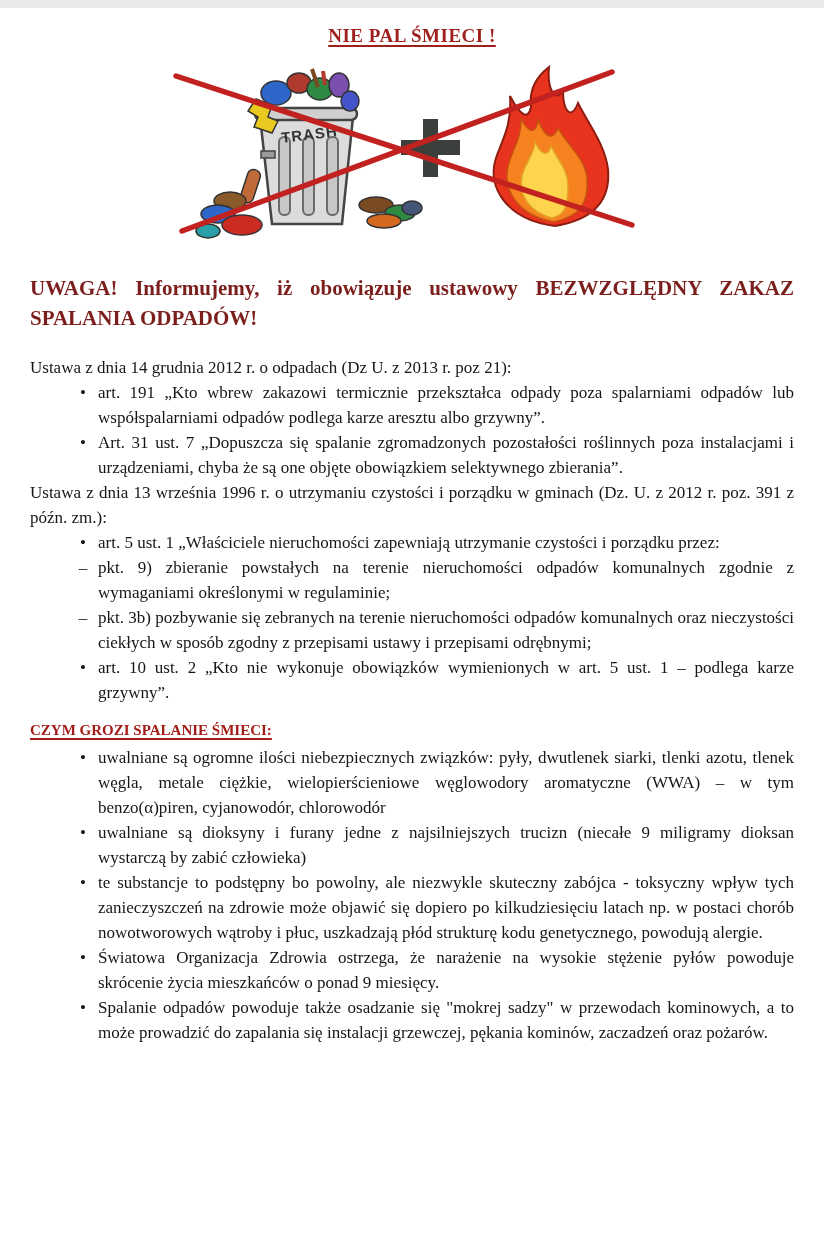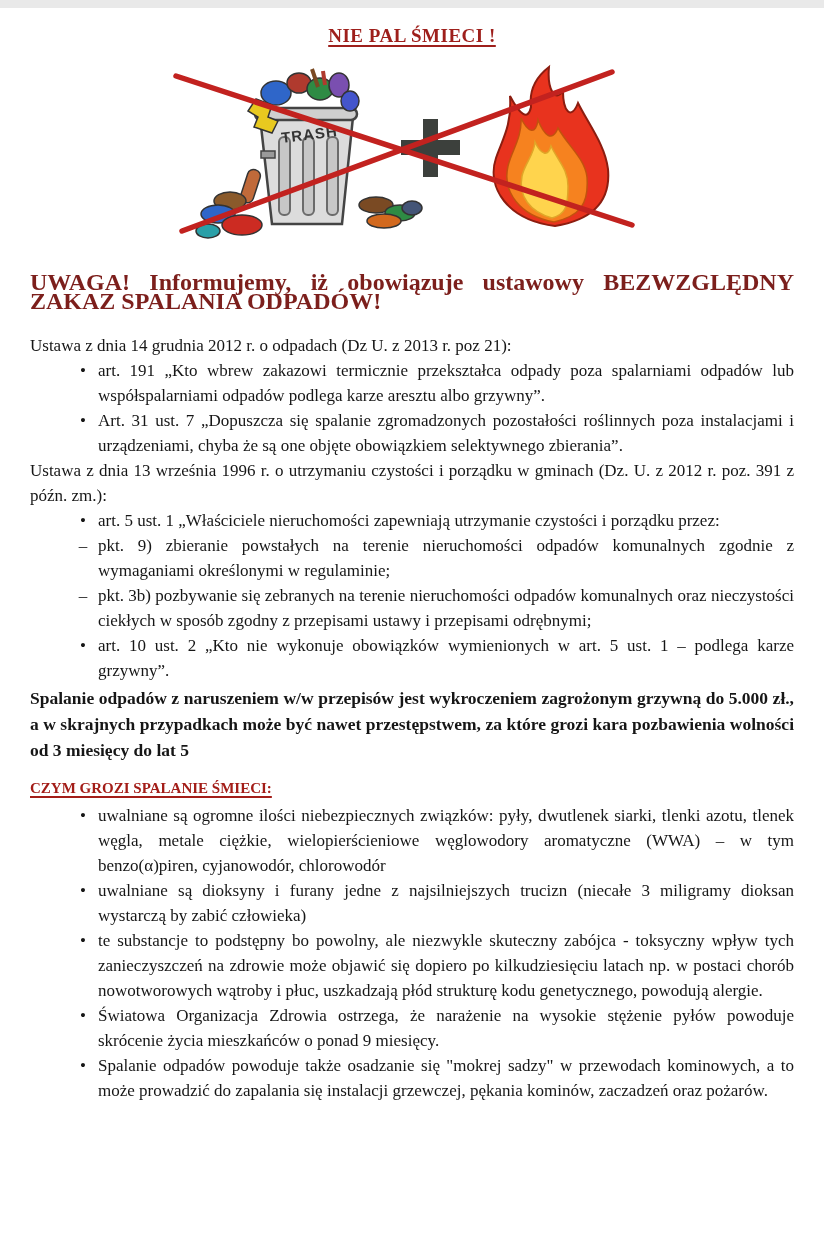--- a/index.html
+++ b/index.html
@@ -38,22 +38,22 @@
     text-underline-offset:3px;
   }
   .illustration{
     width:505px;
     margin:14px auto 24px auto;
     display:block;
   }
   .warning-par{
     font-weight:bold;
     color:var(--warning-maroon);
-    font-size:24px;
-    line-height:19px;
+    font-size:21px;
+    line-height:30px;
     text-align:justify;
     margin-bottom:22px;
   }
   .section-heading{
     font-weight:bold;
     line-height:25px;
   }
   .plain-par{
     text-align:justify;
     line-height:25px;
@@ -198,33 +198,32 @@
   </div>
   <div class="li">
     <span class="marker">–</span>
     <span class="txt">pkt. 3b) pozbywanie się zebranych na terenie nieruchomości odpadów komunalnych oraz nieczystości ciekłych w sposób zgodny z przepisami ustawy i przepisami odrębnymi;</span>
   </div>
   <div class="li">
     <span class="marker">•</span>
     <span class="txt">art. 10 ust. 2 „Kto nie wykonuje obowiązków wymienionych w art. 5 ust. 1 – podlega karze grzywny”.</span>
   </div>
 
-  <p class="penalty-par">Spalanie odpadów z naruszeniem w/w przepisów jest wykroczeniem zagrożonym grzywną do 5.000 zł., a w skrajnych przypadkach może być nawet przestępstwem, za które grozi kara pozbawienia wolności od 3 miesięcy do lat 5</p>
 
   <p class="danger-heading">
     <span>CZYM GROZI SPALANIE ŚMIECI:</span>
   </p>
 
   <div class="li">
     <span class="marker">•</span>
     <span class="txt">uwalniane są ogromne ilości niebezpiecznych związków: pyły, dwutlenek siarki, tlenki azotu, tlenek węgla, metale ciężkie, wielopierścieniowe węglowodory aromatyczne (WWA) – w tym benzo(α)piren, cyjanowodór, chlorowodór</span>
   </div>
   <div class="li">
     <span class="marker">•</span>
-    <span class="txt">uwalniane są dioksyny i furany jedne z najsilniejszych trucizn (niecałe 3 miligramy dioksan wystarczą by zabić człowieka)</span>
+    <span class="txt">uwalniane są dioksyny i furany jedne z najsilniejszych trucizn (niecałe 9 miligramy dioksan wystarczą by zabić człowieka)</span>
   </div>
   <div class="li">
     <span class="marker">•</span>
     <span class="txt">te substancje to podstępny bo powolny, ale niezwykle skuteczny zabójca - toksyczny wpływ tych zanieczyszczeń na zdrowie może objawić się dopiero po kilkudziesięciu latach np. w postaci chorób nowotworowych wątroby i płuc, uszkadzają płód strukturę kodu genetycznego, powodują alergie.</span>
   </div>
   <div class="li">
     <span class="marker">•</span>
     <span class="txt">Światowa Organizacja Zdrowia ostrzega, że narażenie na wysokie stężenie pyłów powoduje skrócenie życia mieszkańców o ponad 9 miesięcy.</span>
   </div>
   <div class="li">

